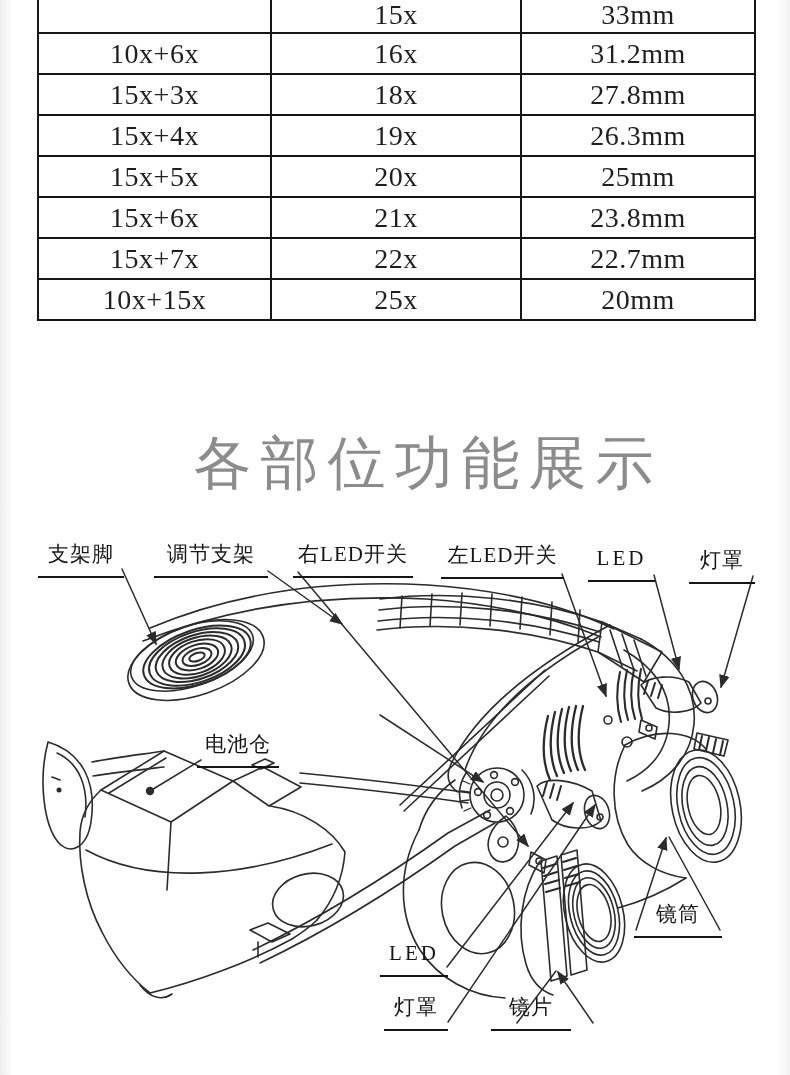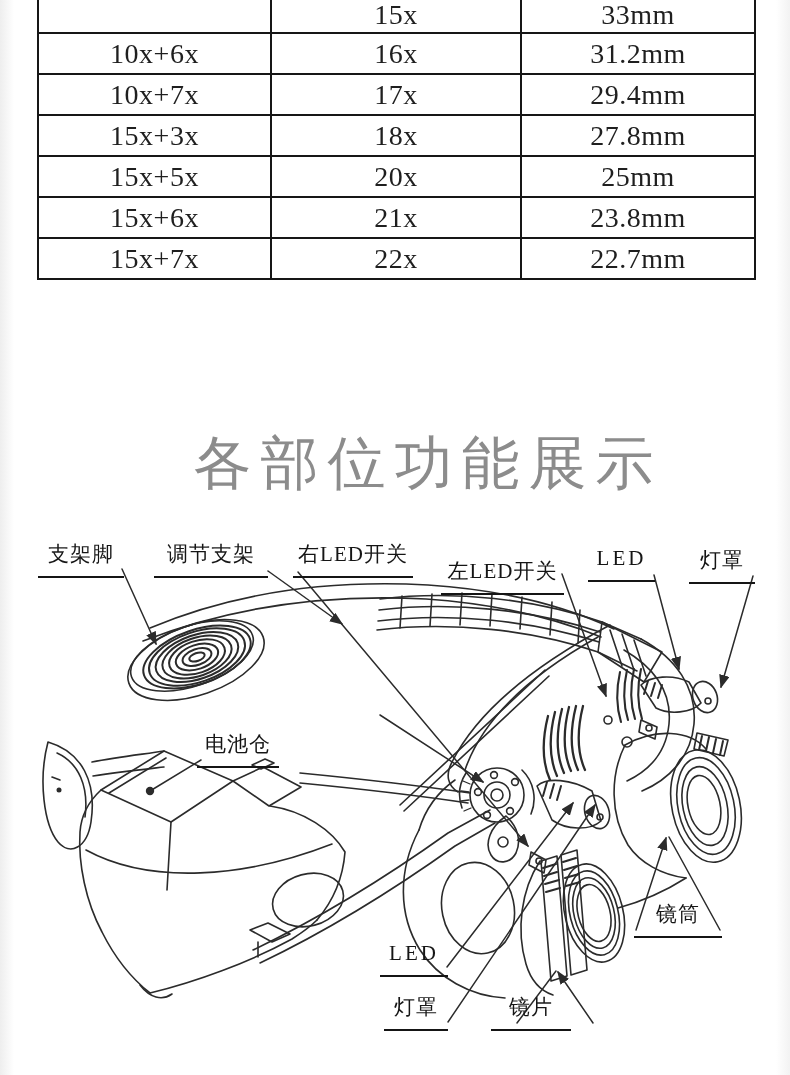--- a/index.html
+++ b/index.html
@@ -55,43 +55,48 @@
         <td></td>
         <td>15x</td>
         <td>33mm</td>
       </tr>
       <tr class="norm">
         <td>10x+6x</td>
         <td>16x</td>
         <td>31.2mm</td>
       </tr>
       <tr class="norm">
-        <td>10x+7x</td>
-        <td>17x</td>
-        <td>29.4mm</td>
-      </tr>
-      <tr class="norm">
         <td>15x+3x</td>
         <td>18x</td>
         <td>27.8mm</td>
       </tr>
       <tr class="norm">
+        <td>15x+4x</td>
+        <td>19x</td>
+        <td>26.3mm</td>
+      </tr>
+      <tr class="norm">
         <td>15x+5x</td>
         <td>20x</td>
         <td>25mm</td>
       </tr>
       <tr class="norm">
         <td>15x+6x</td>
         <td>21x</td>
         <td>23.8mm</td>
       </tr>
       <tr class="norm">
         <td>15x+7x</td>
         <td>22x</td>
         <td>22.7mm</td>
+      </tr>
+      <tr class="norm">
+        <td>10x+15x</td>
+        <td>25x</td>
+        <td>20mm</td>
       </tr>
     </tbody>
   </table>
 </div>
 
 <div class="section-heading">各部位功能展示</div>
 
 <div class="diagram">
 
   <svg width="790" height="545" viewBox="0 0 545 545" style="width:790px;height:545px" preserveAspectRatio="none">
@@ -252,21 +257,21 @@
         <path d="M448,492 L595,275" marker-end="url(#arr)"></path>
         <path d="M517,493 L556,441 M593,493 L558,442" marker-end="url(#arr)"></path>
         <path d="M720,400 L669,307 M636,400 L666,308" marker-end="url(#arr)"></path>
       </g>
     </g>
   </svg>
 
   <div class="dlabel" style="left:38px;top:13px;width:86px">支架脚</div>
   <div class="dlabel" style="left:154px;top:13px;width:114px">调节支架</div>
   <div class="dlabel" style="left:293px;top:13px;width:120px">右LED开关</div>
-  <div class="dlabel" style="left:441px;top:30px;width:123px">左LED开关</div>
+  <div class="dlabel" style="left:441px;top:14px;width:123px">左LED开关</div>
   <div class="dlabel latin" style="left:588px;top:17px;width:67px">LED</div>
   <div class="dlabel" style="left:689px;top:19px;width:66px">灯罩</div>
   <div class="dlabel" style="left:197px;top:203px;width:82px">电池仓</div>
   <div class="dlabel latin" style="left:380px;top:412px;width:68px">LED</div>
   <div class="dlabel" style="left:384px;top:466px;width:64px">灯罩</div>
   <div class="dlabel" style="left:491px;top:466px;width:80px">镜片</div>
   <div class="dlabel" style="left:634px;top:373px;width:88px">镜筒</div>
 </div>
 
 </body></html>

